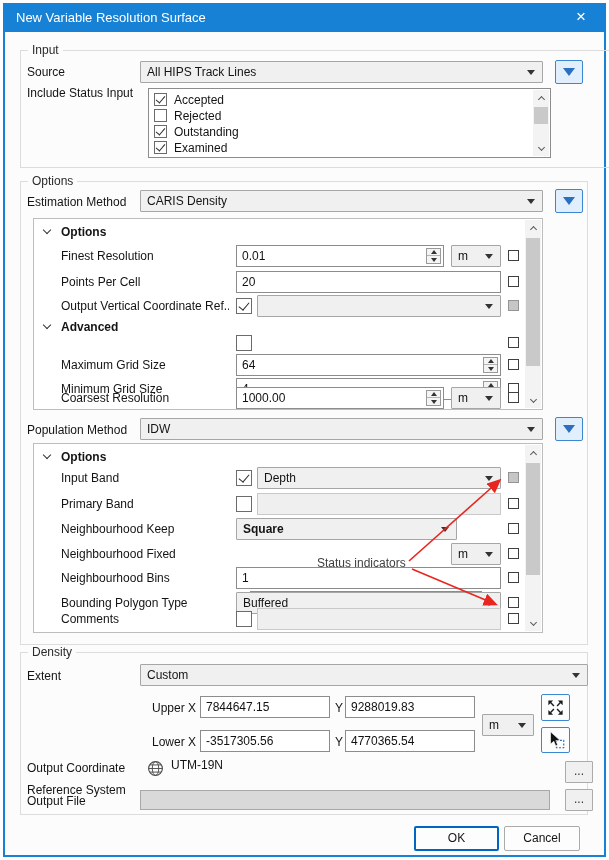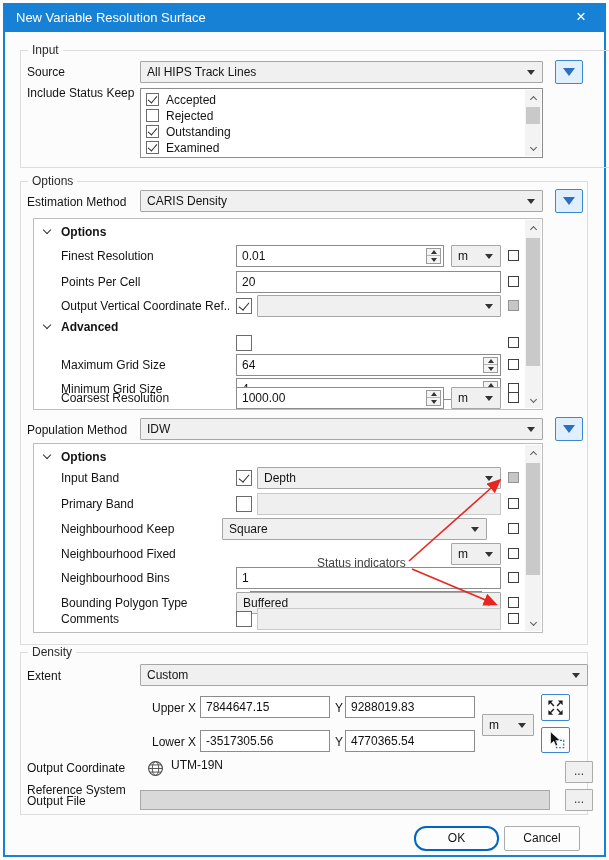--- a/index.html
+++ b/index.html
@@ -92,22 +92,22 @@
   </div>
   <span class="plain-label" style="left:27px;top:65px;">Source</span>
   <div class="combo" style="left:140px;top:61px;width:403px;">
     <span class="ctext">All HIPS Track Lines</span>
     <i class="arr"></i>
   </div>
   <div class="blue-btn" style="left:555px;top:60px;">
     <i class="blue-tri"></i>
   </div>
 
-  <span class="plain-label" style="left:27px;top:86px;">Include Status Keep</span>
-  <div class="listbox" style="left:140px;top:88px;width:403px;height:70px;padding-top:3px;">
+  <span class="plain-label" style="left:27px;top:86px;">Include Status Input</span>
+  <div class="listbox" style="left:148px;top:88px;width:403px;height:70px;padding-top:3px;">
     <div class="list-item">
       <span class="cb cb13 checked"></span>
       <span class="li-label">Accepted</span>
     </div>
     <div class="list-item">
       <span class="cb cb13"></span>
       <span class="li-label">Rejected</span>
     </div>
     <div class="list-item">
       <span class="cb cb13 checked"></span>
@@ -273,21 +273,21 @@
       <span class="statusbox gray" style="left:474px;top:5px;"></span>
     </div>
     <div class="pg-row" style="top:49px;">
       <span class="pg-label">Primary Band</span>
       <span class="cb cb16" style="left:202px;top:3px;"></span>
       <div class="disabled-field" style="left:223px;width:244px;"></div>
       <span class="statusbox" style="left:474px;top:5px;"></span>
     </div>
     <div class="pg-row" style="top:74px;">
       <span class="pg-label">Neighbourhood Keep</span>
-      <div class="combo" style="left:188px;width:265px;">
+      <div class="combo" style="left:202px;width:221px;font-weight:bold;">
         <span class="ctext">Square</span>
         <i class="arr"></i>
       </div>
       <span class="statusbox" style="left:474px;top:5px;"></span>
     </div>
     <div class="pg-row" style="top:99px;">
       <span class="pg-label">Neighbourhood Fixed</span>
       <div class="tfield spin-pad" style="left:216px;width:232px;margin-top:48px;">
         <input value="0.00" style="">
         <div class="spinner">
@@ -404,15 +404,15 @@
     <line x1="2.8" y1="5.2" x2="15.2" y2="5.2" stroke="#4d4d4d" stroke-width="1"></line>
     <line x1="2.8" y1="12.8" x2="15.2" y2="12.8" stroke="#4d4d4d" stroke-width="1"></line>
   </svg>
   <span class="plain-label" style="left:171px;top:758px;">UTM-19N</span>
   <div class="browse-btn" style="left:565px;top:761px;">...</div>
 
   <span class="plain-label" style="left:27px;top:794px;">Output File</span>
   <div class="disabled-field" style="left:140px;top:790px;width:410px;height:20px;background:#d9d9d9;border-color:#a8a8a8;"></div>
   <div class="browse-btn" style="left:565px;top:789px;">...</div>
 
-  <div class="push-btn primary" style="left:414px;top:826px;width:85px;border-radius:12px;">OK</div>
+  <div class="push-btn primary" style="left:414px;top:826px;width:85px;">OK</div>
   <div class="push-btn" style="left:504px;top:826px;width:76px;">Cancel</div>
 </div>
 
 </body></html>

